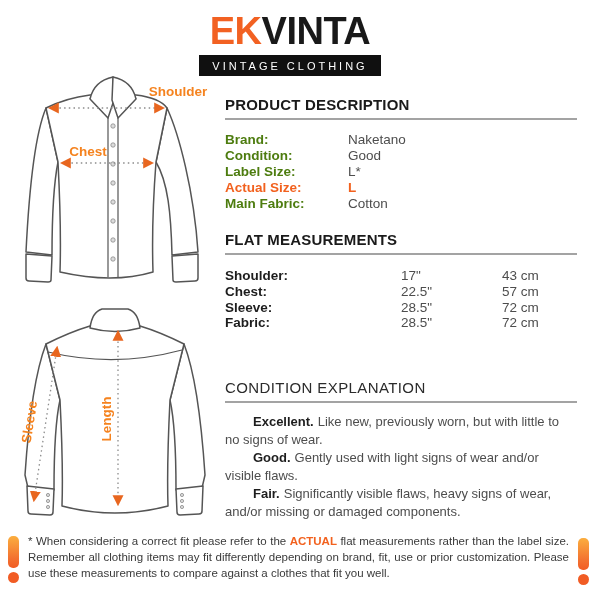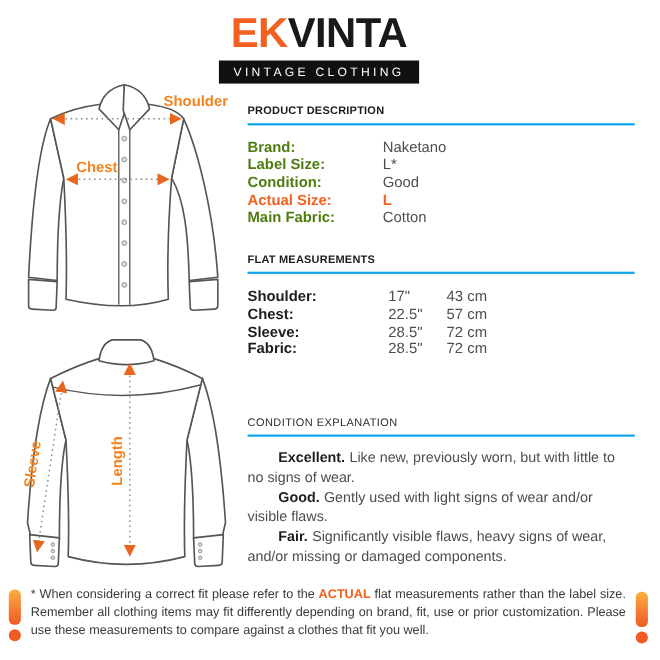--- a/index.html
+++ b/index.html
@@ -14,31 +14,31 @@
   .logo .ek{color:#F26122;}
   .logo .vinta{color:#191919;}
   .banner{
     display:inline-block;background:#101010;color:#ffffff;
     font-size:11px;font-weight:400;letter-spacing:3px;
     padding:5px 13px 4px 13px;margin-top:3px;
   }
   
   .section{position:absolute;left:225px;width:352px;}
   .sec-title{
-    margin:0;font-size:10px;font-weight:800;letter-spacing:.2px;color:#1a1a1a;
-    border-bottom:2px solid #0ea5e9;padding-bottom:5px;
+    margin:0;font-size:15px;font-weight:800;letter-spacing:.2px;color:#1a1a1a;
+    border-bottom:2px solid #a3a3a3;padding-bottom:5px;
   }
   .sec-title.light{font-weight:500;letter-spacing:.4px;color:#2b2b2b;}
   .rows{margin-top:12px;}
   .prow{display:flex;line-height:16px;font-size:13.5px;}
   .plabel{width:123px;font-weight:700;color:#4d7c0f;}
   .pvalue{color:#4d4d4d;}
   .prow.accent .plabel{color:#F2611E;}
   .prow.accent .pvalue{color:#F2611E;font-weight:700;}
-  .mrow{display:flex;line-height:15.8px;font-size:13.5px;}
+  .mrow{display:flex;line-height:15.8px;font-size:13.5px;gap:48px;}
   .mlabel{width:128px;font-weight:700;color:#1d1d1d;}
   .min{width:53px;color:#4d4d4d;}
   .mcm{color:#4d4d4d;}
   .cond{margin:0;font-size:13px;line-height:18px;color:#4d4d4d;}
   .cond b{color:#1d1d1d;margin-right:4px;padding-left:28px;}
   .cond-wrap{margin-top:10px;}
   
   .footnote{
     position:absolute;left:28px;top:533px;width:541px;
     font-size:11.5px;line-height:16px;color:#3a3a3a;text-align:justify;margin:0;
@@ -143,26 +143,26 @@
   </svg>
 
   <div class="section" style="top:96px">
     <h2 class="sec-title">PRODUCT DESCRIPTION</h2>
     <div class="rows">
       <div class="prow">
         <span class="plabel">Brand:</span>
         <span class="pvalue">Naketano</span>
       </div>
       <div class="prow">
+        <span class="plabel">Condition:</span>
+        <span class="pvalue">Good</span>
+      </div>
+      <div class="prow">
         <span class="plabel">Label Size:</span>
         <span class="pvalue">L*</span>
-      </div>
-      <div class="prow">
-        <span class="plabel">Condition:</span>
-        <span class="pvalue">Good</span>
       </div>
       <div class="prow accent">
         <span class="plabel">Actual Size:</span>
         <span class="pvalue">L</span>
       </div>
       <div class="prow">
         <span class="plabel">Main Fabric:</span>
         <span class="pvalue">Cotton</span>
       </div>
     </div>

